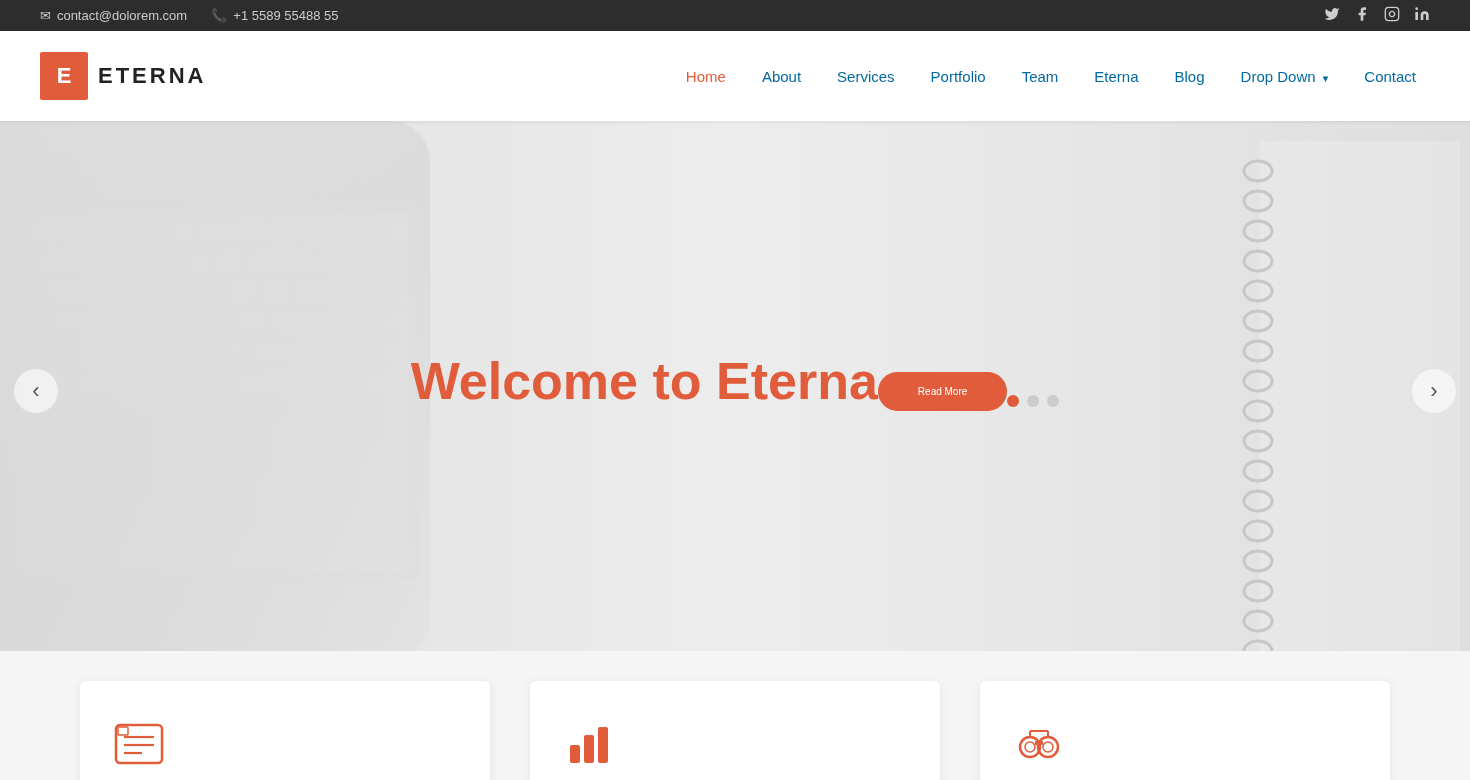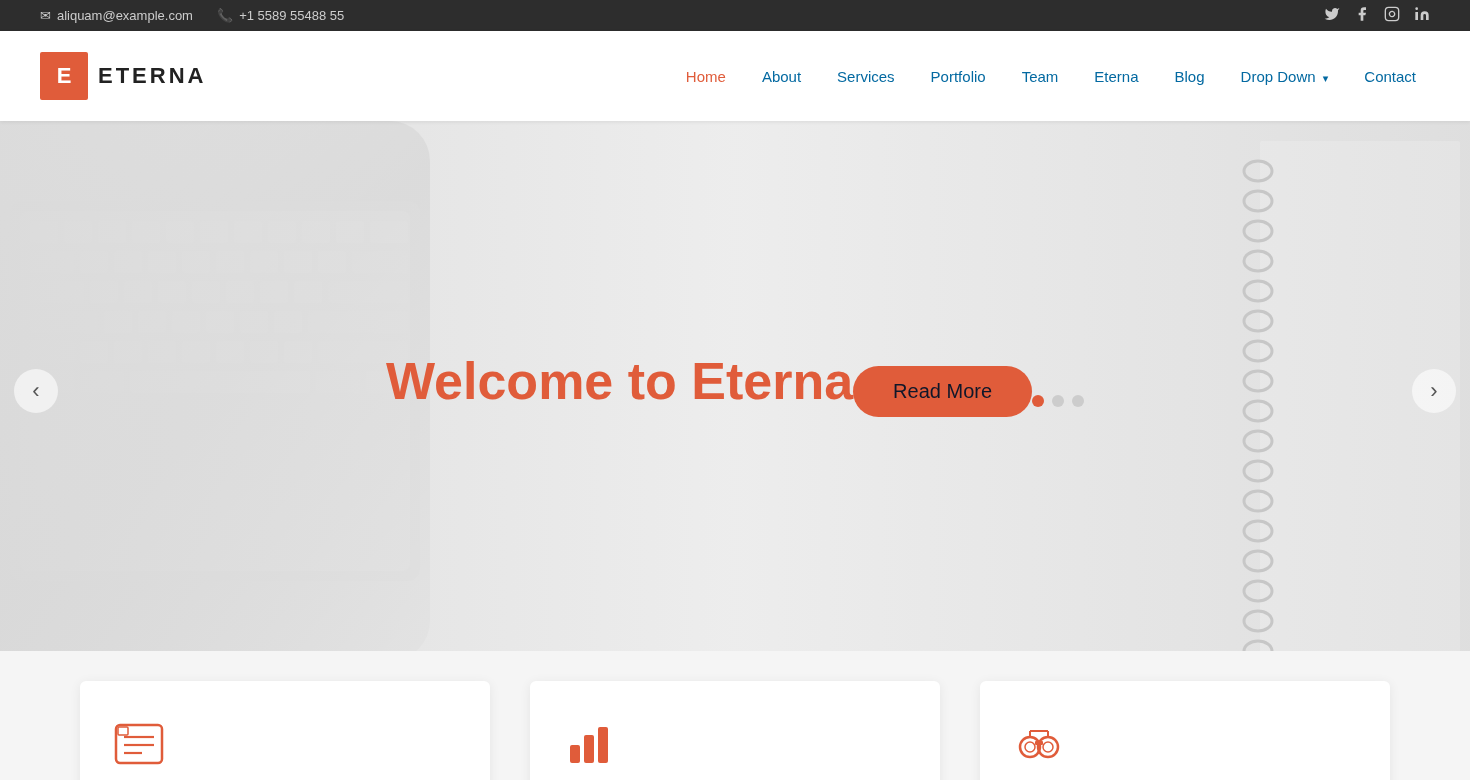--- a/index.html
+++ b/index.html
@@ -125,25 +125,25 @@
     }
     .hero-subtitle {
       font-size: 15px;
       color: #555;
       max-width: 680px;
       line-height: 1.8;
       margin-bottom: 30px;
     }
     .btn-read-more {
       background: #e05c3a;
-      color: #0f172a;
+      color: #ffffff;
       border: none;
       padding: 14px 40px;
       border-radius: 50px;
-      font-size: 20px;
+      font-size: 10px;
       cursor: pointer;
       font-weight: 500;
     }
     
     .slider-dots {
       display: flex;
       gap: 8px;
       margin-top: 20px;
       justify-content: center;
     }
@@ -200,21 +200,21 @@
       margin-bottom: 20px;
     }
   </style>
 </head>
 <body>
 
 <div class="topbar">
   <div class="topbar-left">
     <span>
       <span>✉</span>
-      <span>aliquam@example.com</span>
+      <span>contact@dolorem.com</span>
     </span>
     <span>
       <span>📞</span>
       <span>+1 5589 55488 55</span>
     </span>
   </div>
   <div class="topbar-right">
     <a href="#">
       <svg width="16" height="16" viewBox="0 0 24 24" fill="#ccc">
           <path d="M23 3a10.9 10.9 0 01-3.14 1.53 4.48 4.48 0 00-7.86 3v1A10.66 10.66 0 013 4s-4 9 5 13a11.64 11.64 0 01-7 2c9 5 20 0 20-11.5a4.5 4.5 0 00-.08-.83A7.72 7.72 0 0023 3z"></path>

